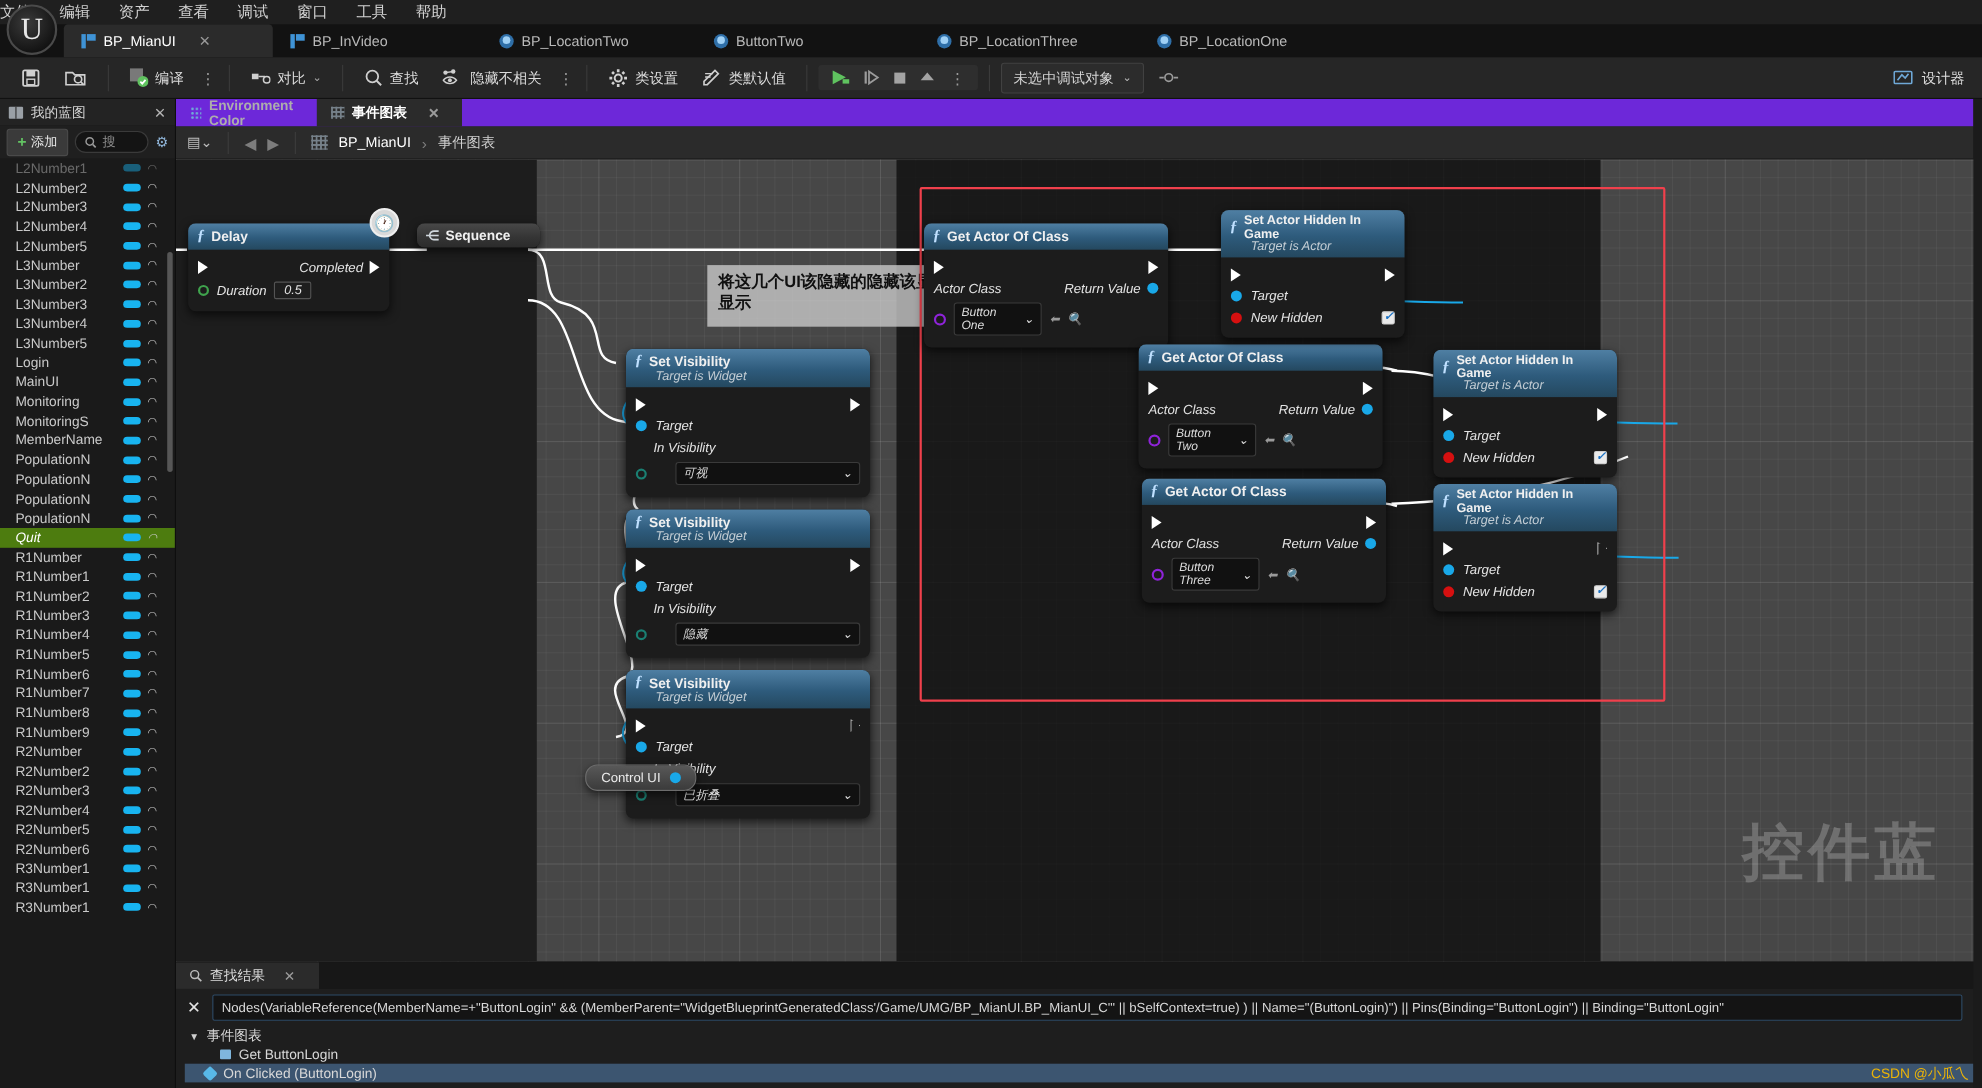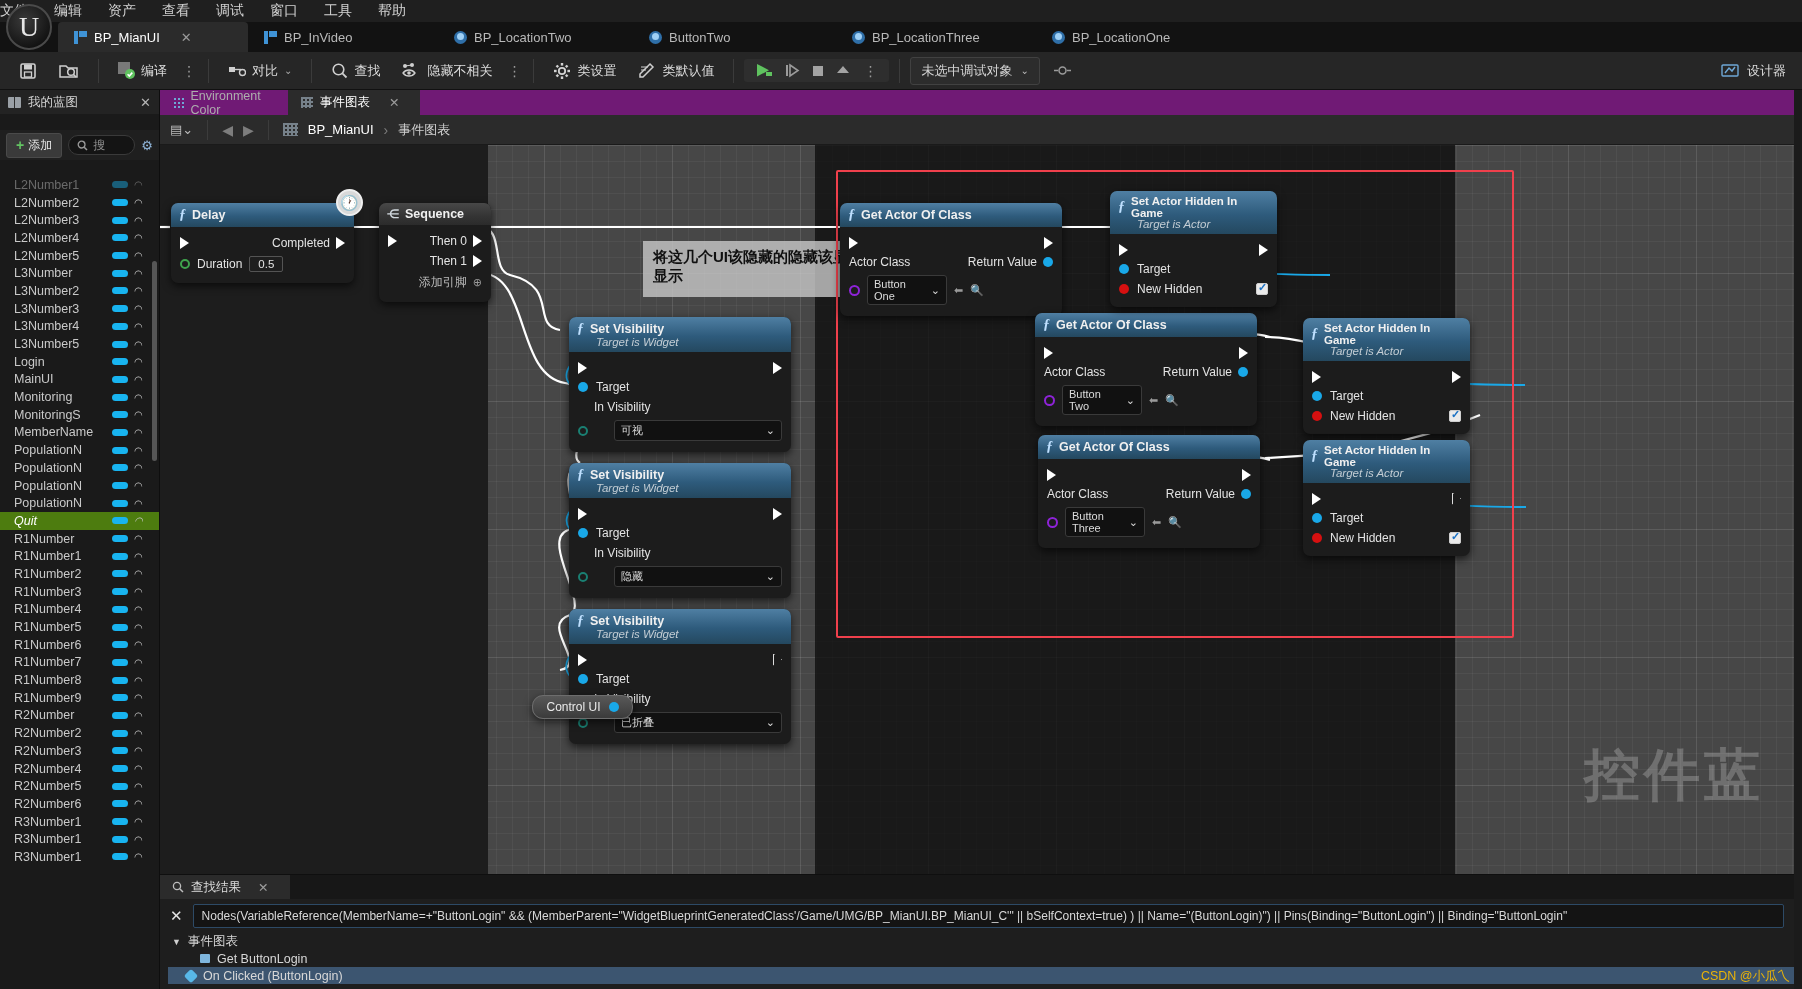--- a/index.html
+++ b/index.html
@@ -55,21 +55,21 @@
   .dbgsel {
     display:flex; align-items:center; gap:8px; border:1px solid #414141; background:#2c2c2c;
     border-radius:3px; padding:4px 10px; font-size:13px; color:#d4d4d4;
   }
   .designer { margin-left:auto; display:flex; align-items:center; gap:7px; font-size:13px; color:#dcdcdc; padding-right:6px;}
 
   
   .main { display:flex; height: calc(989px - 22px - 30px - 38px); }
 
   
-  .leftpanel { width:160px; background:#1a1a1a; border-right:1px solid #0e0e0e; display:flex; flex-direction:column;gap:16px; }
+  .leftpanel { width:160px; background:#1a1a1a; border-right:1px solid #0e0e0e; display:flex; flex-direction:column; }
   .lp-head { height:24px; background:#232323; display:flex; align-items:center; gap:7px; padding:0 8px; font-size:12.5px; color:#d5d5d5;}
   .lp-head .bk { width:13px;height:11px;background:#9aa0a6;border-radius:1px; position:relative;}
   .lp-head .bk::after{content:"";position:absolute;left:6px;top:0;width:1px;height:11px;background:#2c2c2c;}
   .lp-head .x { margin-left:auto; color:#b5b5b5; font-size:13px;}
   .lp-tools { height:30px; display:flex; align-items:center; gap:6px; padding:2px 6px; background:#1f1f1f; }
   .addbtn {
     display:flex;align-items:center;gap:4px;background:#3a3a3a;border:1px solid #4a4a4a;border-radius:3px;
     padding:3px 9px;font-size:12px;color:#e8e8e8;
   }
   .addbtn .plus { color:#63c463; font-size:14px; font-weight:bold;}
@@ -84,21 +84,21 @@
     position:relative;
   }
   .varrow.sel { background:#4d7c0f; color:#ffffff;font-style:italic; }
   .varrow .vname { flex:1; overflow:hidden; white-space:nowrap; }
   .varrow .pill { width:16px;height:7px;border-radius:4px;background:#18b4f0; margin-right:6px;}
   .varrow .eye { width:17px; color:#c9c9c9; font-size:10px; margin-right:8px; }
   .scroll-v { position:absolute; right:2px; top:85px; width:5px; height:200px; background:#565656; border-radius:3px;}
 
   
   .graphcol { flex:1; display:flex; flex-direction:column; min-width:0;}
-  .graphtabs { height:25px; background:#701a75; display:flex; align-items:flex-start; }
+  .graphtabs { height:25px; background:#6d28d9; display:flex; align-items:flex-start;font-weight:bold; }
   .gtab { height:25px; display:flex; align-items:center; gap:7px; padding:0 13px; font-size:12.5px; color:#adadad;}
   .gtab.active { background:#2b2b2b; color:#fff; }
   .gtab .x { margin-left:12px; color:#9b9b9b; }
   .gico { width:12px;height:11px; position:relative; }
   .gico.grid::before{content:"";position:absolute;inset:0;background:
     linear-gradient(#7f8b95 2px, transparent 0) 0 0/6px 4px,
     linear-gradient(90deg,#7f8b95 2px, transparent 0) 0 0/4px 6px; opacity:.9;}
   .gico.dots::before{content:"";position:absolute;inset:0;background:
     radial-gradient(#6fa8d6 1px, transparent 1.3px) 0 0/4px 4px;}
 
@@ -129,21 +129,21 @@
   .node { position:absolute; border-radius:7px; background:#1c1c1c; box-shadow:0 3px 9px rgba(0,0,0,.65); overflow:hidden; }
   .node .nhead {
     background:linear-gradient(180deg,#4f7fa3 0%, #2e5b7c 55%, #24485f 100%);
     padding:4px 10px 4px 8px; display:flex; flex-direction:column; gap:0px;
   }
   .node .nhead.grey { background:linear-gradient(180deg,#484848,#343434 60%,#2b2b2b);}
   .nhead .ntitle { font-size:12.5px; color:#f0f0f0; font-weight:bold; display:flex; align-items:center; gap:6px; }
   .nhead .nsub { font-size:11.5px; color:#c3cdd4; font-style:italic; margin-left:19px; margin-top:-1px;}
   .fico { font-family:"Liberation Serif", serif; font-style:italic; color:#bfe0ff; font-size:14px; }
   .seqico { color:#cfd6dc; font-size:12px; }
-  .nbody { padding:6px 0 8px; position:relative; }
+  .nbody { padding:6px 0 8px; position:relative;font-style:italic; }
   .prow { display:flex; align-items:center; justify-content:space-between; padding:3px 9px; font-size:12px; color:#e3e3e3; min-height:19px;}
   .pin-exec { width:0;height:0;border-left:9px solid #fff;border-top:6px solid transparent;border-bottom:6px solid transparent;}
   .pin-exec.hollow { border-left-color:transparent; width:9px;height:12px; border:1.5px solid #ddd; border-left:1.5px solid #ddd; 
       clip-path: polygon(0 0, 100% 50%, 0 100%); background:transparent; }
   .pin-obj { width:10px;height:10px;border-radius:50%;background:#19a8e8;}
   .pin-obj.hollow { background:transparent; border:2px solid #18a4e4; }
   .pin-class { width:11px;height:11px;border-radius:50%;border:2.5px solid #8e23d8; }
   .pin-enum { width:10px;height:10px;border-radius:50%;border:2px solid #1a7f72; }
   .pin-bool { width:10px;height:10px;border-radius:50%;background:#d61010;}
   .cbx { width:12px;height:12px;border:1px solid #cfcfcf; background:#eaeaea; border-radius:2px; position:relative;}
@@ -669,41 +669,20 @@
       </div>
       <div class="clockbadge" style="left:176px; top:44px;">🕐</div>
 
       <div class="node" style="left:219px; top:58px; width:112px;">
         <div class="nhead grey">
           <div class="ntitle">
               <span class="seqico">⋲</span>
             <span>Sequence</span>
             </div>
         </div>
-        <div class="nbody">
-          <div class="prow">
-            <span class="pin-exec"></span>
-            <span style="display:flex;align-items:center;gap:6px;">
-              <span>Then 0</span>
-              <span class="pin-exec"></span>
-              </span>
-          </div>
-          <div class="prow" style="justify-content:flex-end">
-            <span style="display:flex;align-items:center;gap:6px;">
-              <span>Then 1</span>
-              <span class="pin-exec"></span>
-              </span>
-          </div>
-          <div class="prow" style="justify-content:flex-end;color:#bdbdbd">
-            <span style="display:flex;align-items:center;gap:6px;">
-              <span>添加引脚</span>
-              <span class="mini-ico">⊕</span>
-              </span>
-          </div>
-        </div>
       </div>
 
       <div class="node" style="left:409px; top:172px; width:222px;">
         <div class="nhead">
           <div class="ntitle">
               <span class="fico">ƒ</span>
             <span>Set Visibility</span>
             </div>
           <div class="nsub">Target is Widget</div>
         </div>

